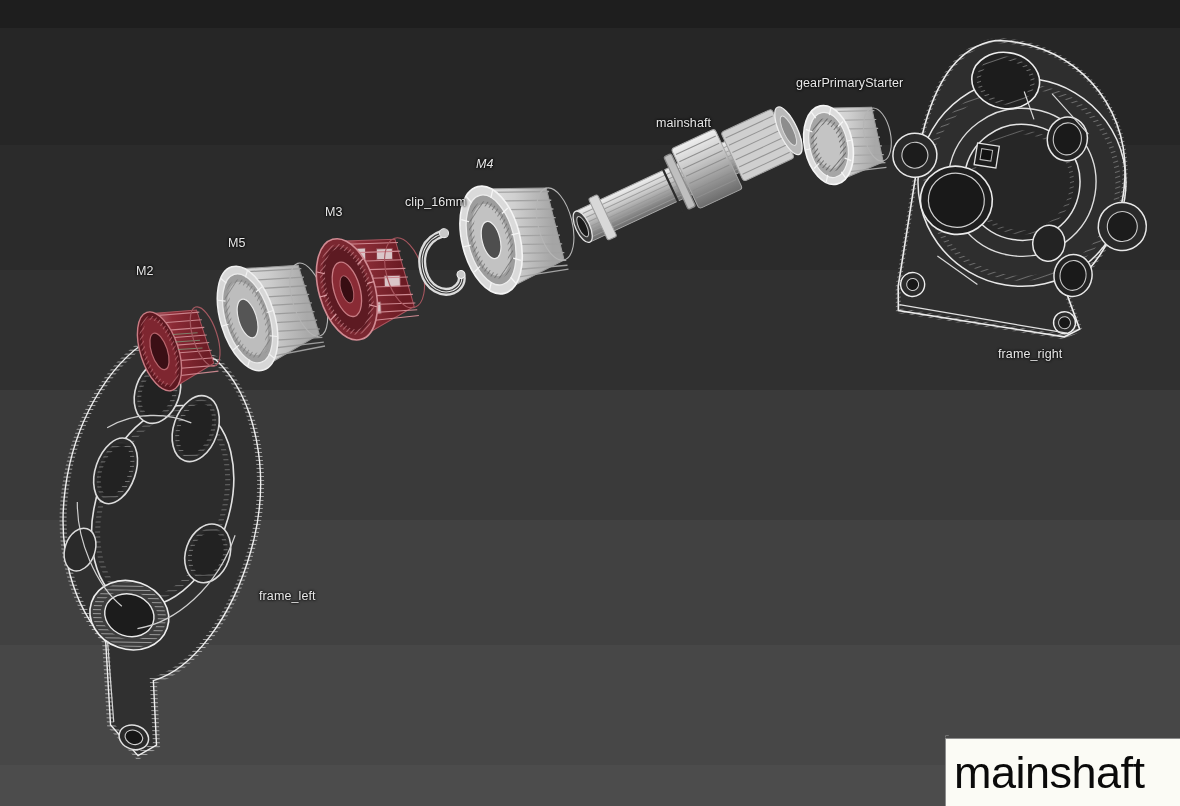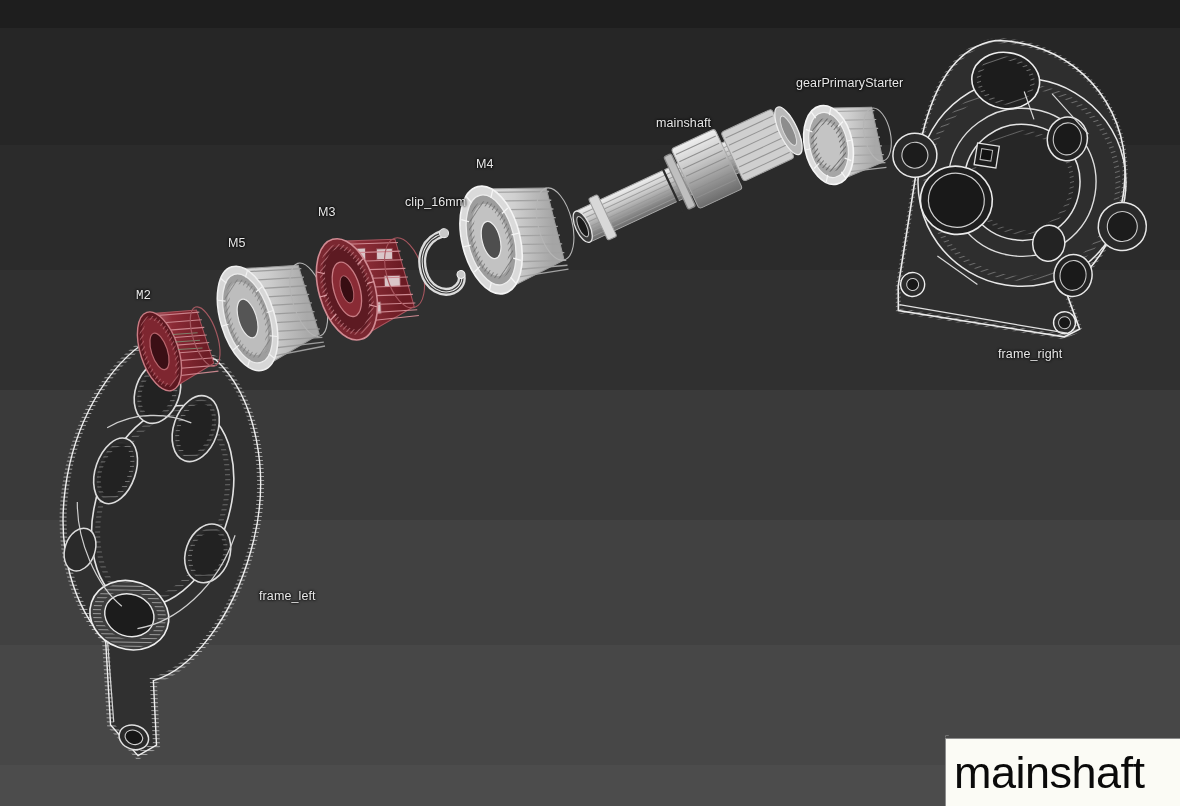--- a/index.html
+++ b/index.html
@@ -471,25 +471,25 @@
         <rect x="87" y="123" width="11" height="11" fill="#111" stroke="#bdbdbd" stroke-width="1"></rect>
 
         <path d="M 120 60 L 134 86" stroke="#d9d9d9" stroke-width="1.2" fill="none"></path>
         <path d="M 148 58 L 190 92" stroke="#d9d9d9" stroke-width="1.2" fill="none"></path>
         <path d="M 60 236 L 104 258" stroke="#d9d9d9" stroke-width="1.2" fill="none"></path>
         <path d="M 30 290 L 200 292" stroke="#e0e0e0" stroke-width="1.2" fill="none"></path>
       </g>
     </svg>
   </div>
 
-  <div class="olabel" style="left:136px; top:289px;font-family:Liberation Mono, monospace;">M2</div>
+  <div class="olabel" style="left:136px; top:264px;">M2</div>
   <div class="olabel" style="left:228px; top:228px;margin-top:8px;">M5</div>
-  <div class="olabel" style="left:318px; top:205px;">M3</div>
+  <div class="olabel" style="left:325px; top:205px;">M3</div>
   <div class="olabel" style="left:377px; top:195px;margin-left:28px;">clip_16mm</div>
-  <div class="olabel" style="left:476px; top:157px;">M4</div>
+  <div class="olabel" style="left:476px; top:157px;font-style:italic;">M4</div>
   <div class="olabel" style="left:656px; top:116px;">mainshaft</div>
   <div class="olabel" style="left:796px; top:76px;text-align:center;">gearPrimaryStarter</div>
   <div class="olabel" style="left:998px; top:347px;">frame_right</div>
   <div class="olabel" style="left:245px; top:589px;padding-left:14px;">frame_left</div>
 
   <div class="tinytick">⌐</div>
   <div id="nameplate">
     <span>mainshaft</span>
   </div>
 

